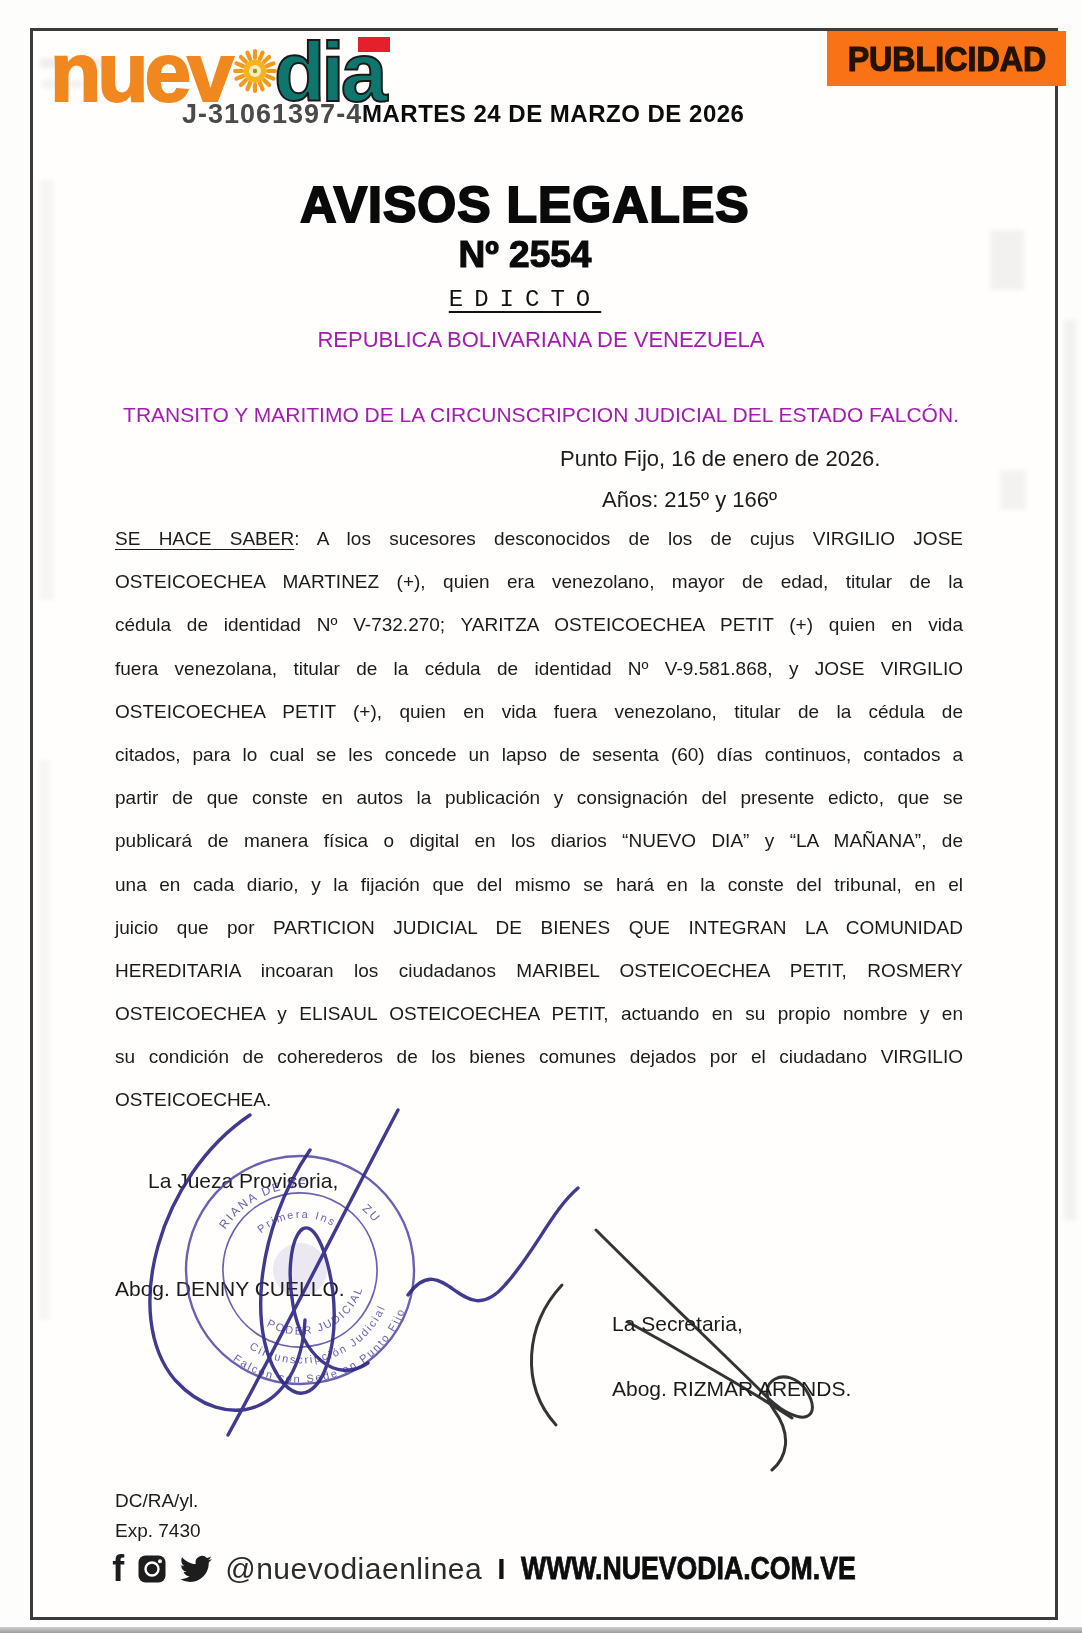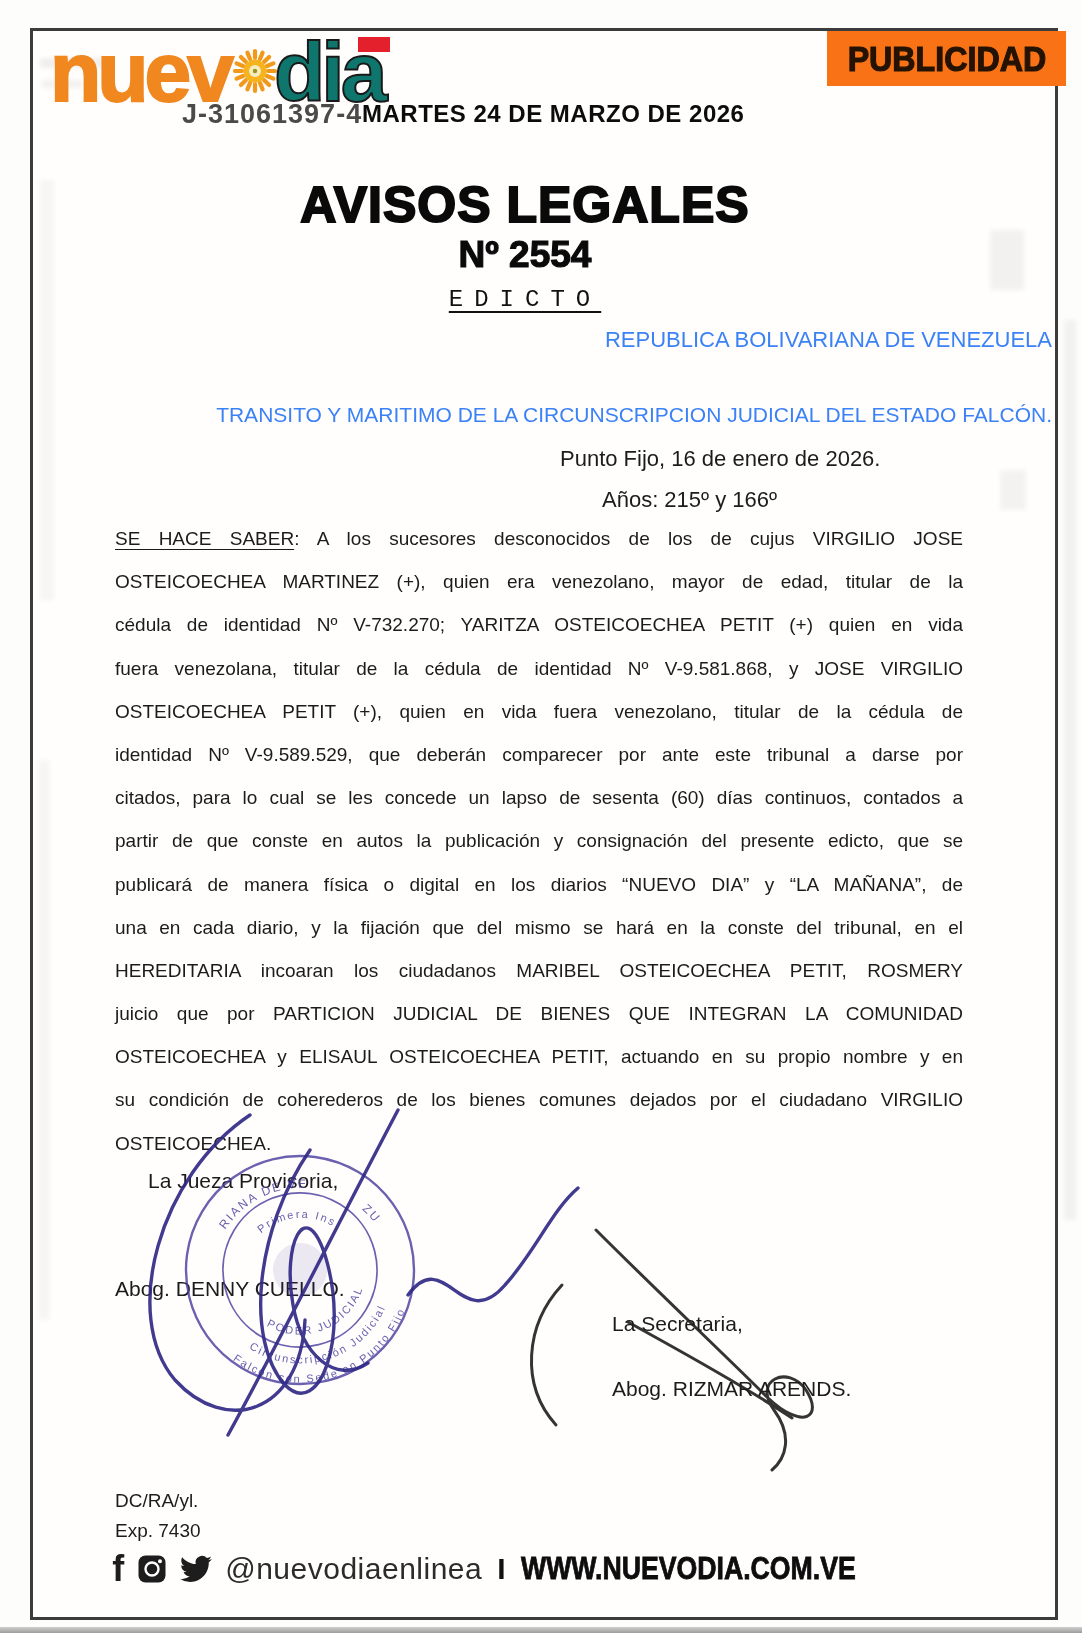--- a/index.html
+++ b/index.html
@@ -27,21 +27,21 @@
   #publicidad span{font-size:35px;font-weight:700;color:#241303;letter-spacing:0;transform:scaleX(.92);-webkit-text-stroke:1.2px #241303;}
 
   
   .center-block{left:0;width:1050px;text-align:center;}
   #title{top:176px;font-size:50px;font-weight:700;-webkit-text-stroke:2px #0a0a0a;letter-spacing:1px;color:#0a0a0a;}
   #number{top:234px;font-size:37px;font-weight:700;-webkit-text-stroke:1.2px #0a0a0a;color:#0a0a0a;}
   #doctype{top:286px;font-family:"Liberation Mono",monospace;font-size:24px;font-weight:500;letter-spacing:11px;color:#111;}
   #doctype span{text-decoration:underline;text-underline-offset:5px;}
 
   
-  .court{left:30px;width:1022px;text-align:right;white-space:nowrap;color:#3b82f6;}
+  .court{left:30px;width:1022px;text-align:center;white-space:nowrap;color:#a21caf;}
   #republic{top:327px;font-size:22px;}
   #court1{top:365px;font-size:21px;}
   #court2{top:403px;font-size:21px;}
   #placedate{left:115px;top:446px;width:848px;font-size:22px;padding-left:445px;box-sizing:border-box;}
   #years{left:115px;top:487px;width:848px;font-size:22px;padding-left:487px;box-sizing:border-box;}
 
   
   #body-text{left:115px;top:517px;width:848px;font-size:19px;color:#1b1b1b;}
   .body-line{height:43.2px;line-height:43.2px;text-align:justify;text-align-last:justify;white-space:nowrap;overflow:visible;}
   .body-line.last{text-align-last:left;}
@@ -122,27 +122,26 @@
   <div id="court2" class="abs court">TRANSITO Y MARITIMO DE LA CIRCUNSCRIPCION JUDICIAL DEL ESTADO FALCÓN.</div>
   <div id="placedate" class="abs">Punto Fijo, 16 de enero de 2026.</div>
   <div id="years" class="abs">Años: 215º y 166º</div>
 
   <div id="body-text" class="abs">
     <div class="body-line"><span class="u">SE HACE SABER</span><span>: A los sucesores desconocidos de los de cujus VIRGILIO JOSE</span></div>
     <div class="body-line">OSTEICOECHEA MARTINEZ (+), quien era venezolano, mayor de edad, titular de la</div>
     <div class="body-line">cédula de identidad Nº V-732.270; YARITZA OSTEICOECHEA PETIT (+) quien en vida</div>
     <div class="body-line">fuera venezolana, titular de la cédula de identidad Nº V-9.581.868, y JOSE VIRGILIO</div>
     <div class="body-line">OSTEICOECHEA PETIT (+), quien en vida fuera venezolano, titular de la cédula de</div>
-    <div class="body-line">identidad Nº V-9.589.529, que deberán comparecer por ante este tribunal a darse por</div>
     <div class="body-line">citados, para lo cual se les concede un lapso de sesenta (60) días continuos, contados a</div>
     <div class="body-line">partir de que conste en autos la publicación y consignación del presente edicto, que se</div>
     <div class="body-line">publicará de manera física o digital en los diarios “NUEVO DIA” y “LA MAÑANA”, de</div>
     <div class="body-line">una en cada diario, y la fijación que del mismo se hará en la conste del tribunal, en el</div>
+    <div class="body-line">juicio que por PARTICION JUDICIAL DE BIENES QUE INTEGRAN LA COMUNIDAD</div>
     <div class="body-line">HEREDITARIA incoaran los ciudadanos MARIBEL OSTEICOECHEA PETIT, ROSMERY</div>
-    <div class="body-line">juicio que por PARTICION JUDICIAL DE BIENES QUE INTEGRAN LA COMUNIDAD</div>
     <div class="body-line">OSTEICOECHEA y ELISAUL OSTEICOECHEA PETIT, actuando en su propio nombre y en</div>
     <div class="body-line">su condición de coherederos de los bienes comunes dejados por el ciudadano VIRGILIO</div>
     <div class="body-line last">OSTEICOECHEA.</div>
   </div>
 
   <div id="judge-title" class="abs sig-label">La Jueza Provisoria,</div>
   <div id="judge-name" class="abs sig-label">Abog. DENNY CUELLO.</div>
   <div id="secretary-title" class="abs sig-label">La Secretaria,</div>
   <div id="secretary-name" class="abs sig-label">Abog. RIZMAR ARENDS.</div>
 

